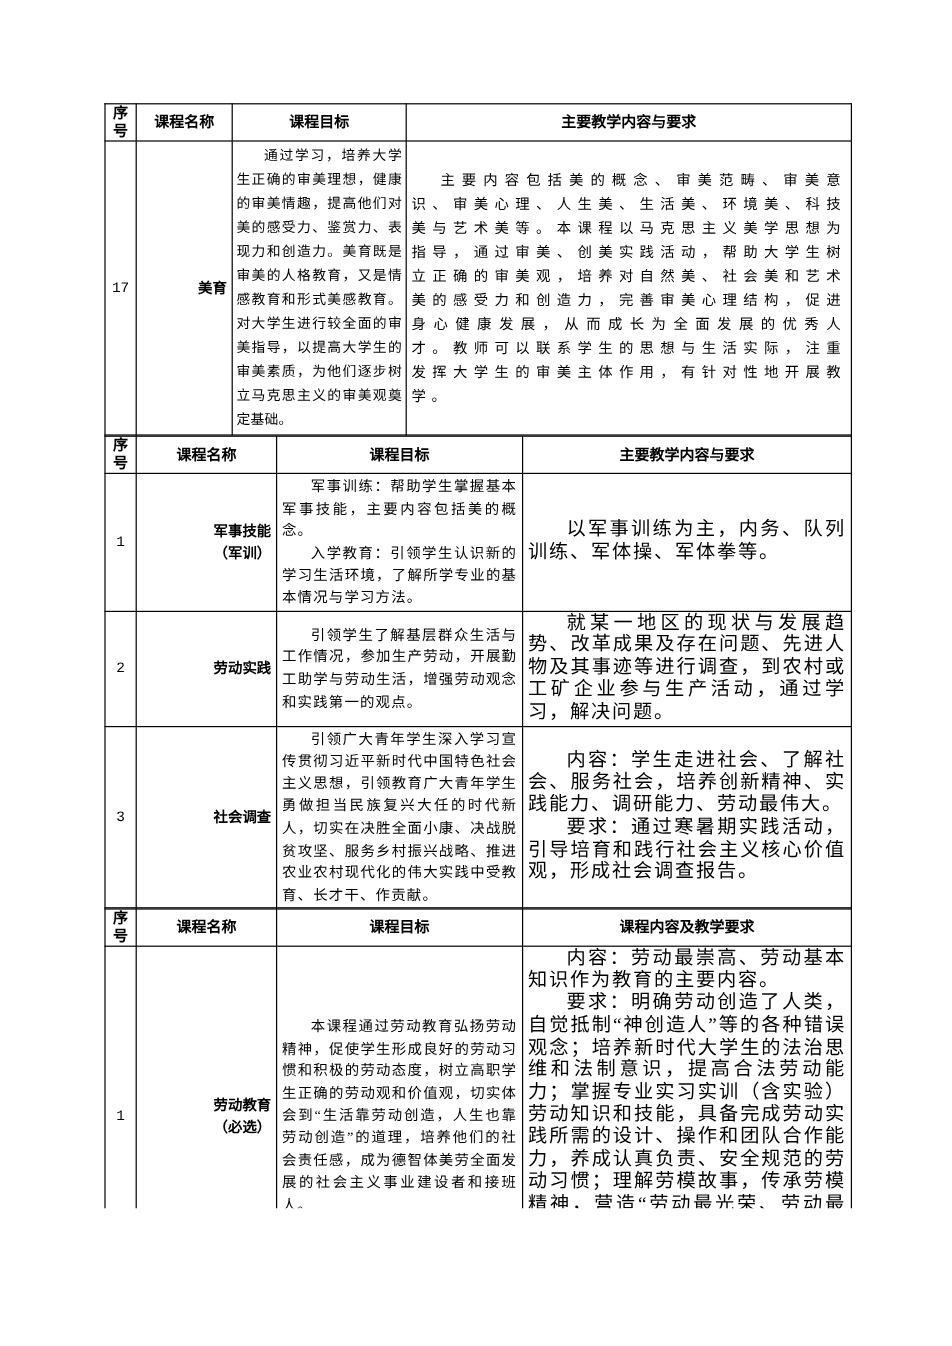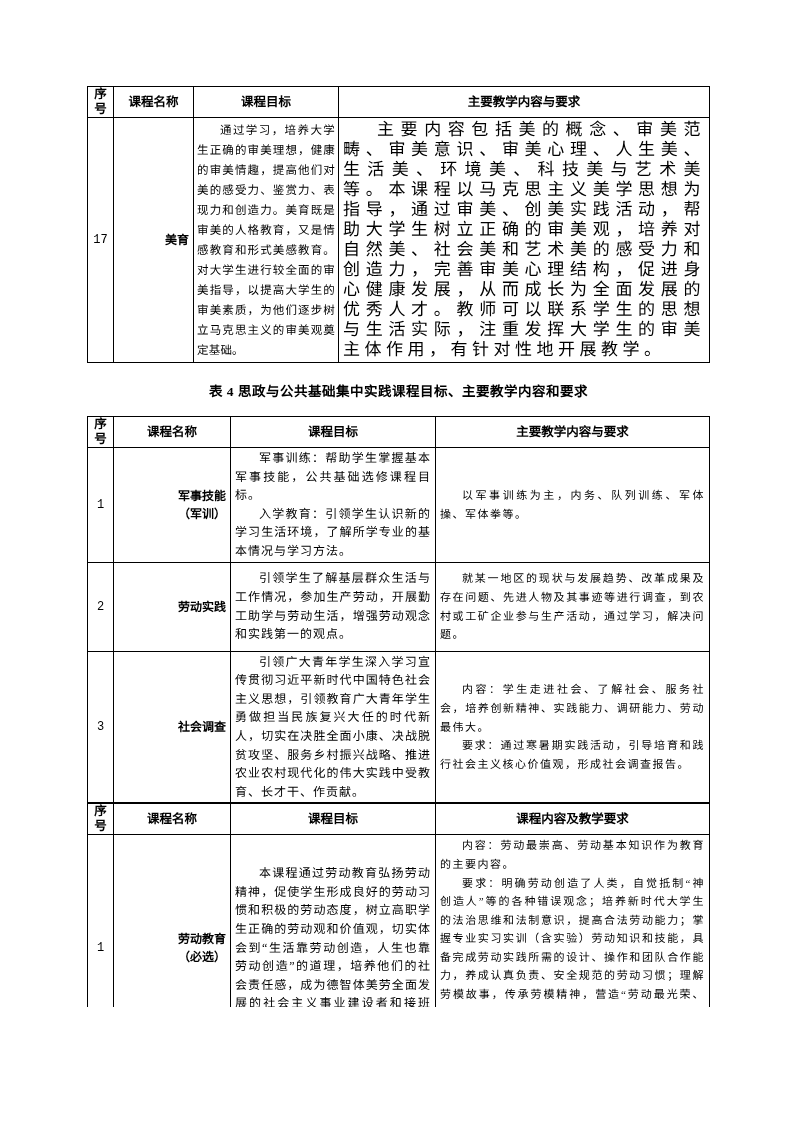--- a/index.html
+++ b/index.html
@@ -38,26 +38,26 @@
     text-indent:2em;
     text-align:justify;
   }
   td.num, td.name{text-align:center;}
   td.num{font-size:12px;font-family:Liberation Mono, monospace;}
   td.name{font-weight:bold;}
   td.name p{text-indent:0;text-align:right;line-height:18px;}
   
   .t1 td.goal{line-height:20px;letter-spacing:0.2px;padding:2px 3px;}
   .t1 td.goal{font-size:11.5px;margin-left:36px;}
-  .t1 td.content{line-height:20px;letter-spacing:4.5px;font-size:17px;}
+  .t1 td.content{line-height:20px;letter-spacing:4.5px;font-size:12px;}
   .t1 thead tr{height:21px;}
   .t1 tr.data{height:200px;}
   
   .tb td.goal{line-height:18.6px;letter-spacing:1px;font-size:12px;}
-  .tb td.content{line-height:18.6px;letter-spacing:1.5px;font-size:11px;}
+  .tb td.content{line-height:18.6px;letter-spacing:1.5px;font-size:16px;}
   .tb thead tr{height:25px;}
   .t4 tr.r1{height:111px;}
   .t4 tr.r2{height:89px;}
   .t4 tr.r3{height:150px;}
   .t5 tr.data{height:224px;}
   .t5 td.content{vertical-align:top;}
   .tbl-title{
     width:623px;
     text-align:center;
     font-weight:bold;
@@ -96,21 +96,20 @@
         <td class="goal">
           <p>通过学习，培养大学生正确的审美理想，健康的审美情趣，提高他们对美的感受力、鉴赏力、表现力和创造力。美育既是审美的人格教育，又是情感教育和形式美感教育。对大学生进行较全面的审美指导，以提高大学生的审美素质，为他们逐步树立马克思主义的审美观奠定基础。</p>
         </td>
         <td class="content">
           <p>主要内容包括美的概念、审美范畴、审美意识、审美心理、人生美、生活美、环境美、科技美与艺术美等。本课程以马克思主义美学思想为指导，通过审美、创美实践活动，帮助大学生树立正确的审美观，培养对自然美、社会美和艺术美的感受力和创造力，完善审美心理结构，促进身心健康发展，从而成长为全面发展的优秀人才。教师可以联系学生的思想与生活实际，注重发挥大学生的审美主体作用，有针对性地开展教学。</p>
         </td>
       </tr>
     </tbody>
   </table>
 
-  <div class="tbl-title title4">表 4 思政与公共基础集中实践课程目标、主要教学内容和要求</div>
 
   <table class="tb t4">
     <colgroup>
       <col style="width:26px">
         <col style="width:117px">
         <col style="width:205px">
         <col>
     </colgroup>
     <thead>
       <tr>
@@ -121,21 +120,21 @@
       </tr>
     </thead>
     <tbody>
       <tr class="r1">
         <td class="num">1</td>
         <td class="name">
           <p>军事技能</p>
           <p>（军训）</p>
         </td>
         <td class="goal">
-          <p>军事训练：帮助学生掌握基本军事技能，公共基础选修课程目标。</p>
+          <p>军事训练：帮助学生掌握基本军事技能，主要内容包括美的概念。</p>
           <p>入学教育：引领学生认识新的学习生活环境，了解所学专业的基本情况与学习方法。</p>
         </td>
         <td class="content">
           <p>以军事训练为主，内务、队列训练、军体操、军体拳等。</p>
         </td>
       </tr>
       <tr class="r2">
         <td class="num">2</td>
         <td class="name">
           <p>劳动实践</p>

